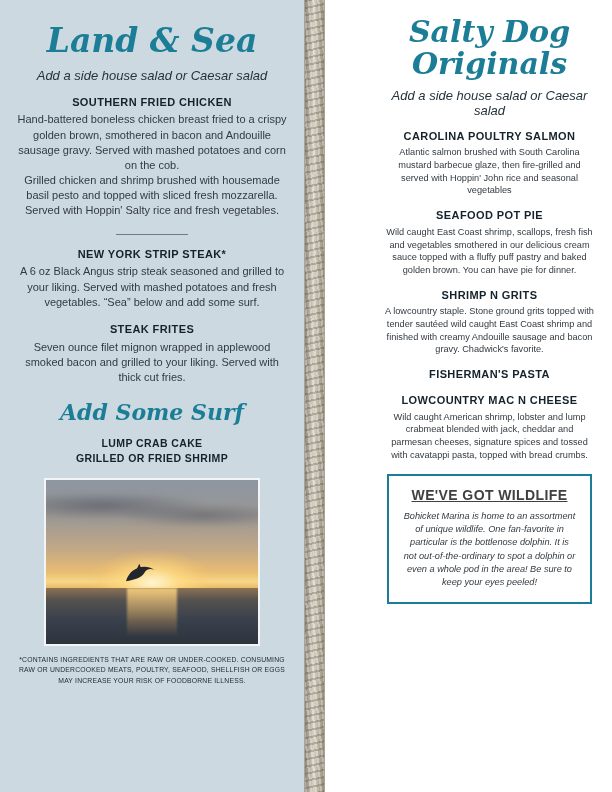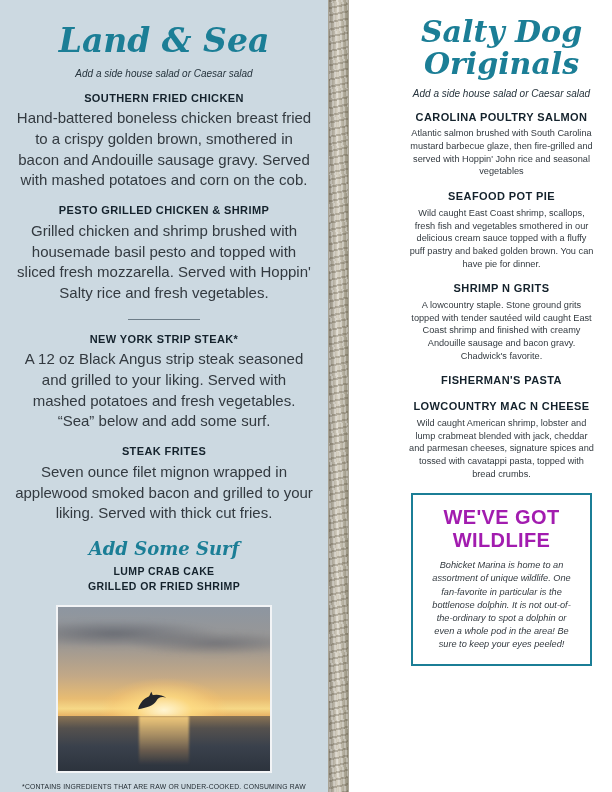--- a/index.html
+++ b/index.html
@@ -3,43 +3,43 @@
 <meta charset="utf-8">
 <style>
   html,body { margin:0; padding:0; background:#e8e8e8; }
   .page {
     width:612px; height:792px; margin:0 auto; background:#ffffff;
     font-family:"Liberation Sans", sans-serif; display:flex; overflow:hidden;
     position:relative;
   }
   
   .left-panel {
-    width:328px; box-sizing:border-box; background:#ccd9e1;
+    width:304px; box-sizing:border-box; background:#ccd9e1;
     padding:20px 12px 10px; text-align:center; flex:none;
   }
   .script {
     font-family:"DejaVu Serif", serif; font-style:italic; font-weight:bold;
     color:#1b7e96;
   }
   .left-title { font-size:33px; line-height:1.05; margin-top:4px; }
   .subtitle {
-    font-style:italic; font-size:10px; color:#25333c; margin:9px 0 4px;
+    font-style:italic; font-size:13px; color:#25333c; margin:9px 0 4px;
     font-family:"Liberation Sans", sans-serif;
   }
   .item-name {
     font-size:11px; font-weight:bold; color:#14222c; letter-spacing:.4px;
     margin:13px 0 3px; line-height:1.25;
   }
   .item-desc {
-    font-size:15px; color:#333a40; line-height:1.38; margin:0 2px;
+    font-size:11px; color:#333a40; line-height:1.38; margin:0 2px;
   }
   .short-divider {
     width:72px; height:1px; background:#6d7d88; margin:15px auto 2px;
   }
-  .surf-title { font-size:18px; margin:14px 0 5px;font-style:italic; }
+  .surf-title { font-size:22px; margin:14px 0 11px;font-style:italic; }
   .surf-option {
     font-size:10.5px; font-weight:bold; color:#14222c; letter-spacing:.4px;
     line-height:1.45;
   }
   
   .photo {
     width:216px; height:168px; margin:11px auto 9px; position:relative;
     overflow:hidden; border:2px solid #f2f4f6; box-sizing:border-box;
   }
   .photo .sky {
@@ -93,50 +93,49 @@
   .right-title { font-size:30px; line-height:1.06; }
   .right-col .subtitle { margin:8px 0 2px; }
   .right-col .item-name { margin:12px 0 3px; }
   .right-col .item-desc { font-size:9.2px; }
   
   .wildlife-box {
     border:2px solid #1b7e96; background:#ffffff; margin:13px 4px 0;
     padding:11px 14px 13px;
   }
   .wildlife-title {
-    color:#a21caf; font-weight:bold; font-size:20px; letter-spacing:.4px;
+    color:#404040; font-weight:bold; font-size:14px; letter-spacing:.4px;text-decoration:underline;
   }
   .wildlife-body {
     font-size:9.2px; color:#333a40; line-height:1.42; margin-top:7px;font-style:italic;
   }
 </style>
 </head>
 <body>
 
 <div class="page">
 
   <div class="left-panel">
     <div class="script left-title">Land &amp; Sea</div>
     <div class="subtitle">Add a side house salad or Caesar salad</div>
 
     <div class="menu-item">
       <div class="item-name">SOUTHERN FRIED CHICKEN</div>
       <div class="item-desc">Hand-battered boneless chicken breast fried to a crispy golden brown, smothered in bacon and Andouille sausage gravy. Served with mashed potatoes and corn on the cob.</div>
     </div>
 
     <div class="menu-item">
-      <div class="item-name">PESTO GRILLED CHICKEN &amp; SHRIMP</div>
       <div class="item-desc">Grilled chicken and shrimp brushed with housemade basil pesto and topped with sliced fresh mozzarella. Served with Hoppin' Salty rice and fresh vegetables.</div>
     </div>
 
     <div class="short-divider"></div>
 
     <div class="menu-item">
       <div class="item-name">NEW YORK STRIP STEAK*</div>
-      <div class="item-desc">A 12 oz Black Angus strip steak seasoned and grilled to your liking. Served with mashed potatoes and fresh vegetables. “Sea” below and add some surf.</div>
+      <div class="item-desc">A 6 oz Black Angus strip steak seasoned and grilled to your liking. Served with mashed potatoes and fresh vegetables. “Sea” below and add some surf.</div>
     </div>
 
     <div class="menu-item">
       <div class="item-name">STEAK FRITES</div>
       <div class="item-desc">Seven ounce filet mignon wrapped in applewood smoked bacon and grilled to your liking. Served with thick cut fries.</div>
     </div>
 
     <div class="script surf-title">Add Some Surf</div>
     <div class="surf-option">LUMP CRAB CAKE</div>
     <div class="surf-option">GRILLED OR FRIED SHRIMP</div>

